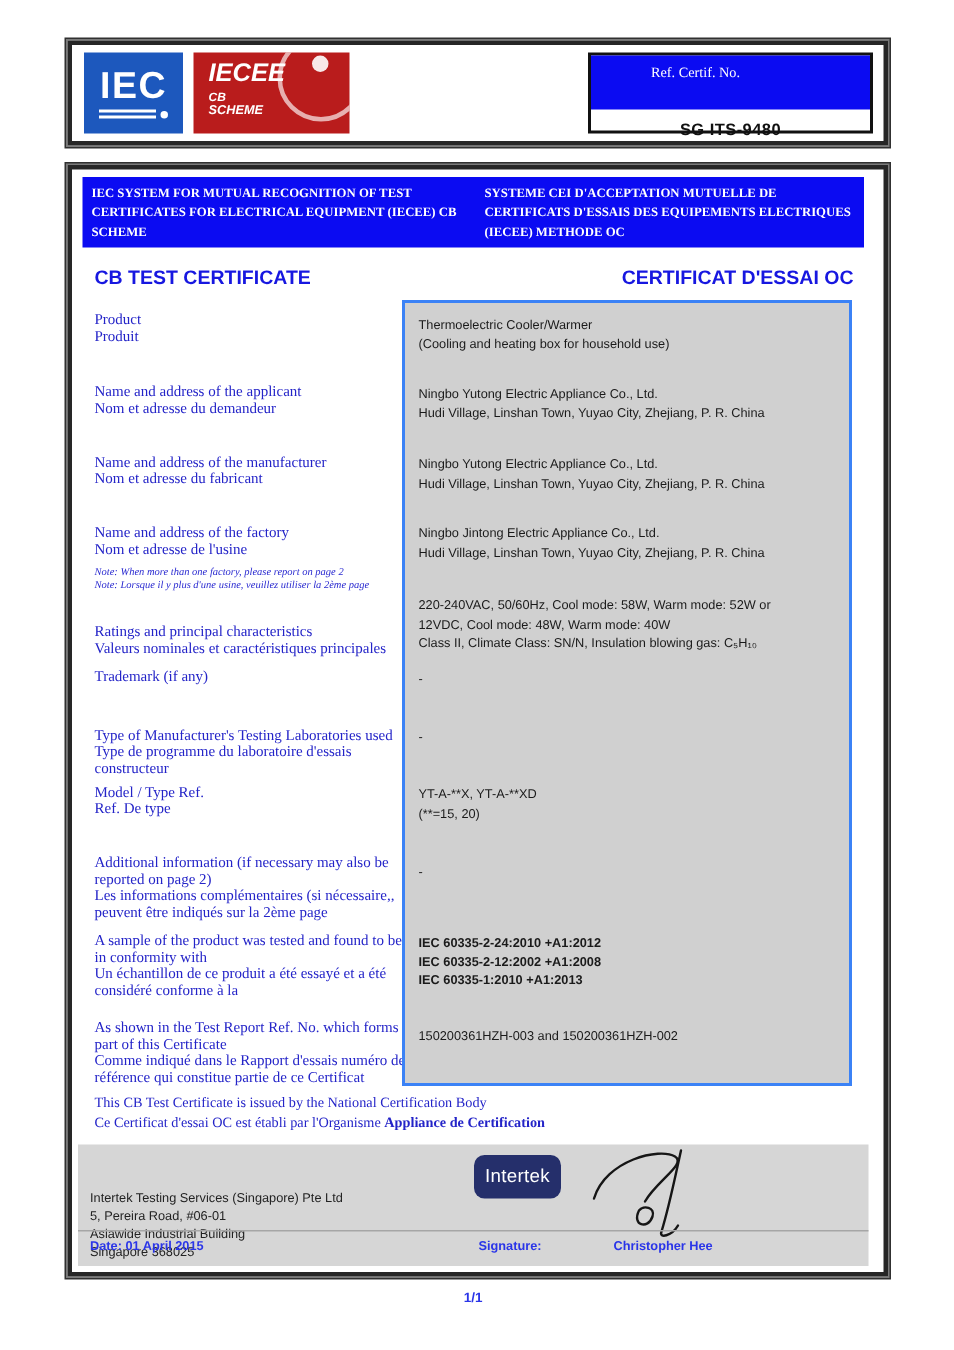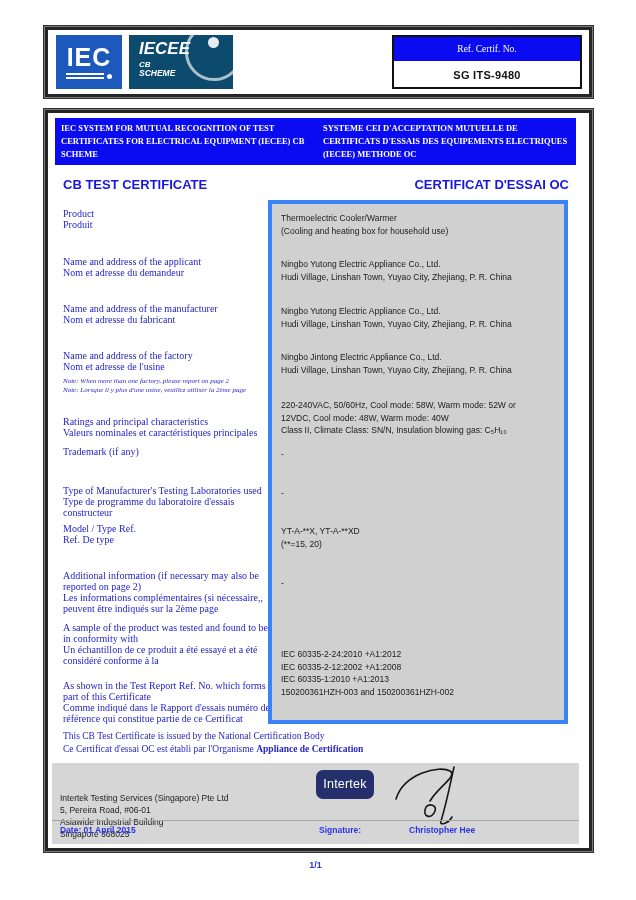--- a/index.html
+++ b/index.html
@@ -18,41 +18,41 @@
   .iec-block{
     width:66px;height:54px;background:#1d58bd;color:#fff;position:relative;
     display:flex;flex-direction:column;align-items:center;justify-content:center;
   }
   .iec-text{font-size:25px;font-weight:bold;letter-spacing:1px;line-height:24px;}
   .iec-bars{width:46px;margin-top:2px;position:relative;}
   .iec-bar{height:2px;background:#fff;margin-top:2px;width:38px;}
   .iec-dot{position:absolute;right:0;bottom:0;width:5px;height:5px;border-radius:50%;background:#fff;}
   .logo-gap{width:7px;background:transparent;}
   .iecee-block{
-    width:104px;height:54px;background:#0c4a6e;color:#fff;position:relative;overflow:hidden;
+    width:104px;height:54px;background:#b91c1c;color:#fff;position:relative;overflow:hidden;
     padding:5px 0 0 10px;box-sizing:border-box;
   }
   .iecee-sphere{
     position:absolute;right:-10px;top:-12px;width:52px;height:52px;border-radius:50%;
     border:3px solid rgba(255,255,255,0.65);
   }
   .iecee-sphere2{
     position:absolute;right:14px;top:2px;width:11px;height:11px;border-radius:50%;
     background:rgba(255,255,255,0.9);
   }
   .iecee-text{font-style:italic;font-weight:bold;font-size:17px;line-height:17px;position:relative;}
   .iecee-cb{font-style:italic;font-weight:bold;font-size:8px;line-height:9px;margin-top:3px;position:relative;}
   .iecee-scheme{font-style:italic;font-weight:bold;font-size:8.5px;line-height:9px;position:relative;}
   .ref-cell{
     position:absolute;right:7px;top:5px;width:190px;height:54px;
     border:2px solid #111;background:#fff;box-sizing:border-box;
   }
   .ref-band{
-    height:24px;background:#0b0bf2;color:#fff;text-align:center;
-    font-family:"Liberation Serif",serif;font-size:9.5px;line-height:24px;
+    height:36px;background:#0b0bf2;color:#fff;
+    font-family:"Liberation Serif",serif;font-size:9.5px;line-height:24px;padding-left:40px;
   }
   .ref-value{
     text-align:center;font-weight:bold;font-size:11px;color:#111;margin-top:8px;
     letter-spacing:0.3px;
   }
   
   #main-box{left:45px;top:110px;width:541px;height:735px;}
   .banner{
     position:absolute;left:7px;top:5px;width:521px;height:47px;background:#0b0bf2;
     display:flex;color:#fff;font-family:"Liberation Serif",serif;
@@ -73,29 +73,29 @@
   .note-lbl{
     position:absolute;left:15px;width:215px;color:#2a2ad0;
     font-family:"Liberation Serif",serif;font-style:italic;font-size:7px;line-height:9px;
   }
   .lbl-0{top:95px;}  .lbl-1{top:143px;} .lbl-2{top:190px;} .lbl-3{top:237px;}
   .note-pos{top:264px;}
   .lbl-5{top:303px;} .lbl-6{top:333px;} .lbl-7{top:372px;} .lbl-8{top:410px;}
   .lbl-9{top:457px;} .lbl-10{top:509px;} .lbl-11{top:567px;}
   .gray-box{
     position:absolute;left:220px;top:87px;width:300px;height:524px;
-    background:#d0d0d0;border:4px solid #3b82f6;box-sizing:border-box;
+    background:#d0d0d0;border:2px solid #3b82f6;box-sizing:border-box;
   }
   .val{
     position:absolute;left:9px;width:283px;color:#1a1a1a;
     font-size:8.5px;line-height:12.5px;
   }
   .val-0{top:8px;}   .val-1{top:54px;}  .val-2{top:101px;} .val-3{top:147px;}
   .val-5{top:195px;} .val-6{top:244px;} .val-7{top:283px;} .val-8{top:321px;}
-  .val-9{top:373px;} .val-10{top:444px;} .val-11{top:482px;}
+  .val-9{top:373px;} .val-10{top:420px;font-weight:bold;} .val-11{top:482px;}
   .issued{
     position:absolute;left:15px;top:617px;width:500px;color:#2424c8;
     font-family:"Liberation Serif",serif;font-size:9.5px;line-height:13px;
   }
   .issued .bold{font-weight:bold;}
   
   .footer-box{
     position:absolute;left:4px;top:650px;width:527px;height:81px;background:#d6d6d6;
   }
   .addr{

